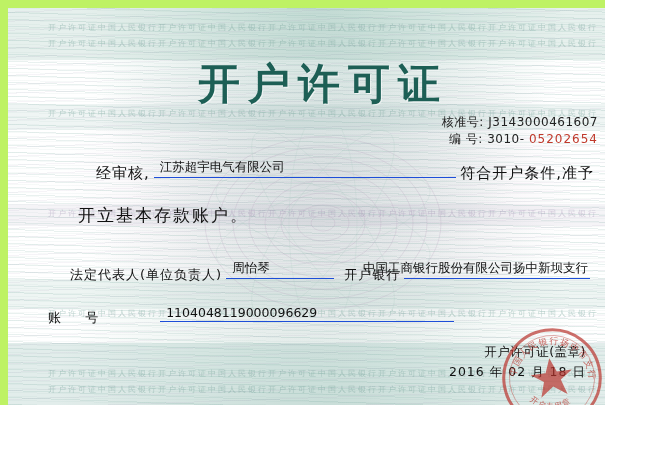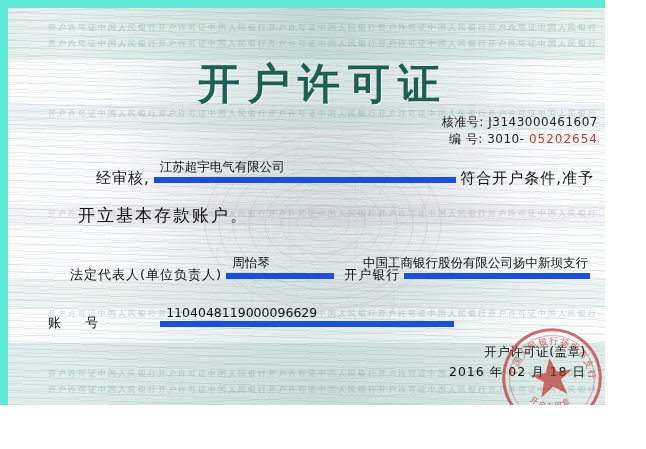--- a/index.html
+++ b/index.html
@@ -12,21 +12,21 @@
     height: 449px;
     font-family: "DejaVu Sans", sans-serif;
     overflow: hidden;
   }
 
   #certificate {
     position: absolute;
     left: 0; top: 0;
     width: 605px;
     height: 449px;
-    background: #5eead4;
+    background: #bef264;
     overflow: hidden;
   }
 
   
   .paper {
     position: absolute;
     left: 8px; top: 8px;
     width: 630px;
     height: 397px;
     background:
@@ -151,21 +151,21 @@
     top: 152px; left: 88px; right: 44px;
     display: flex;
     align-items: baseline;
     font-size: 15px;
     color: #111;
     justify-content: space-between;
   }
   .lbl { white-space: nowrap; letter-spacing: 1px; }
   .fill {
     flex: 1 1 auto;
-    border-bottom: 6px solid #1d4ed8;
+    border-bottom: 1px solid #1d4ed8;
     margin: 0 4px;
     position: relative;
     height: 17px;
   }
   .fill .val {
     position: absolute;
     left: 6px; bottom: 1px;
     font-size: 12.5px;
     color: #111;
     white-space: nowrap;

